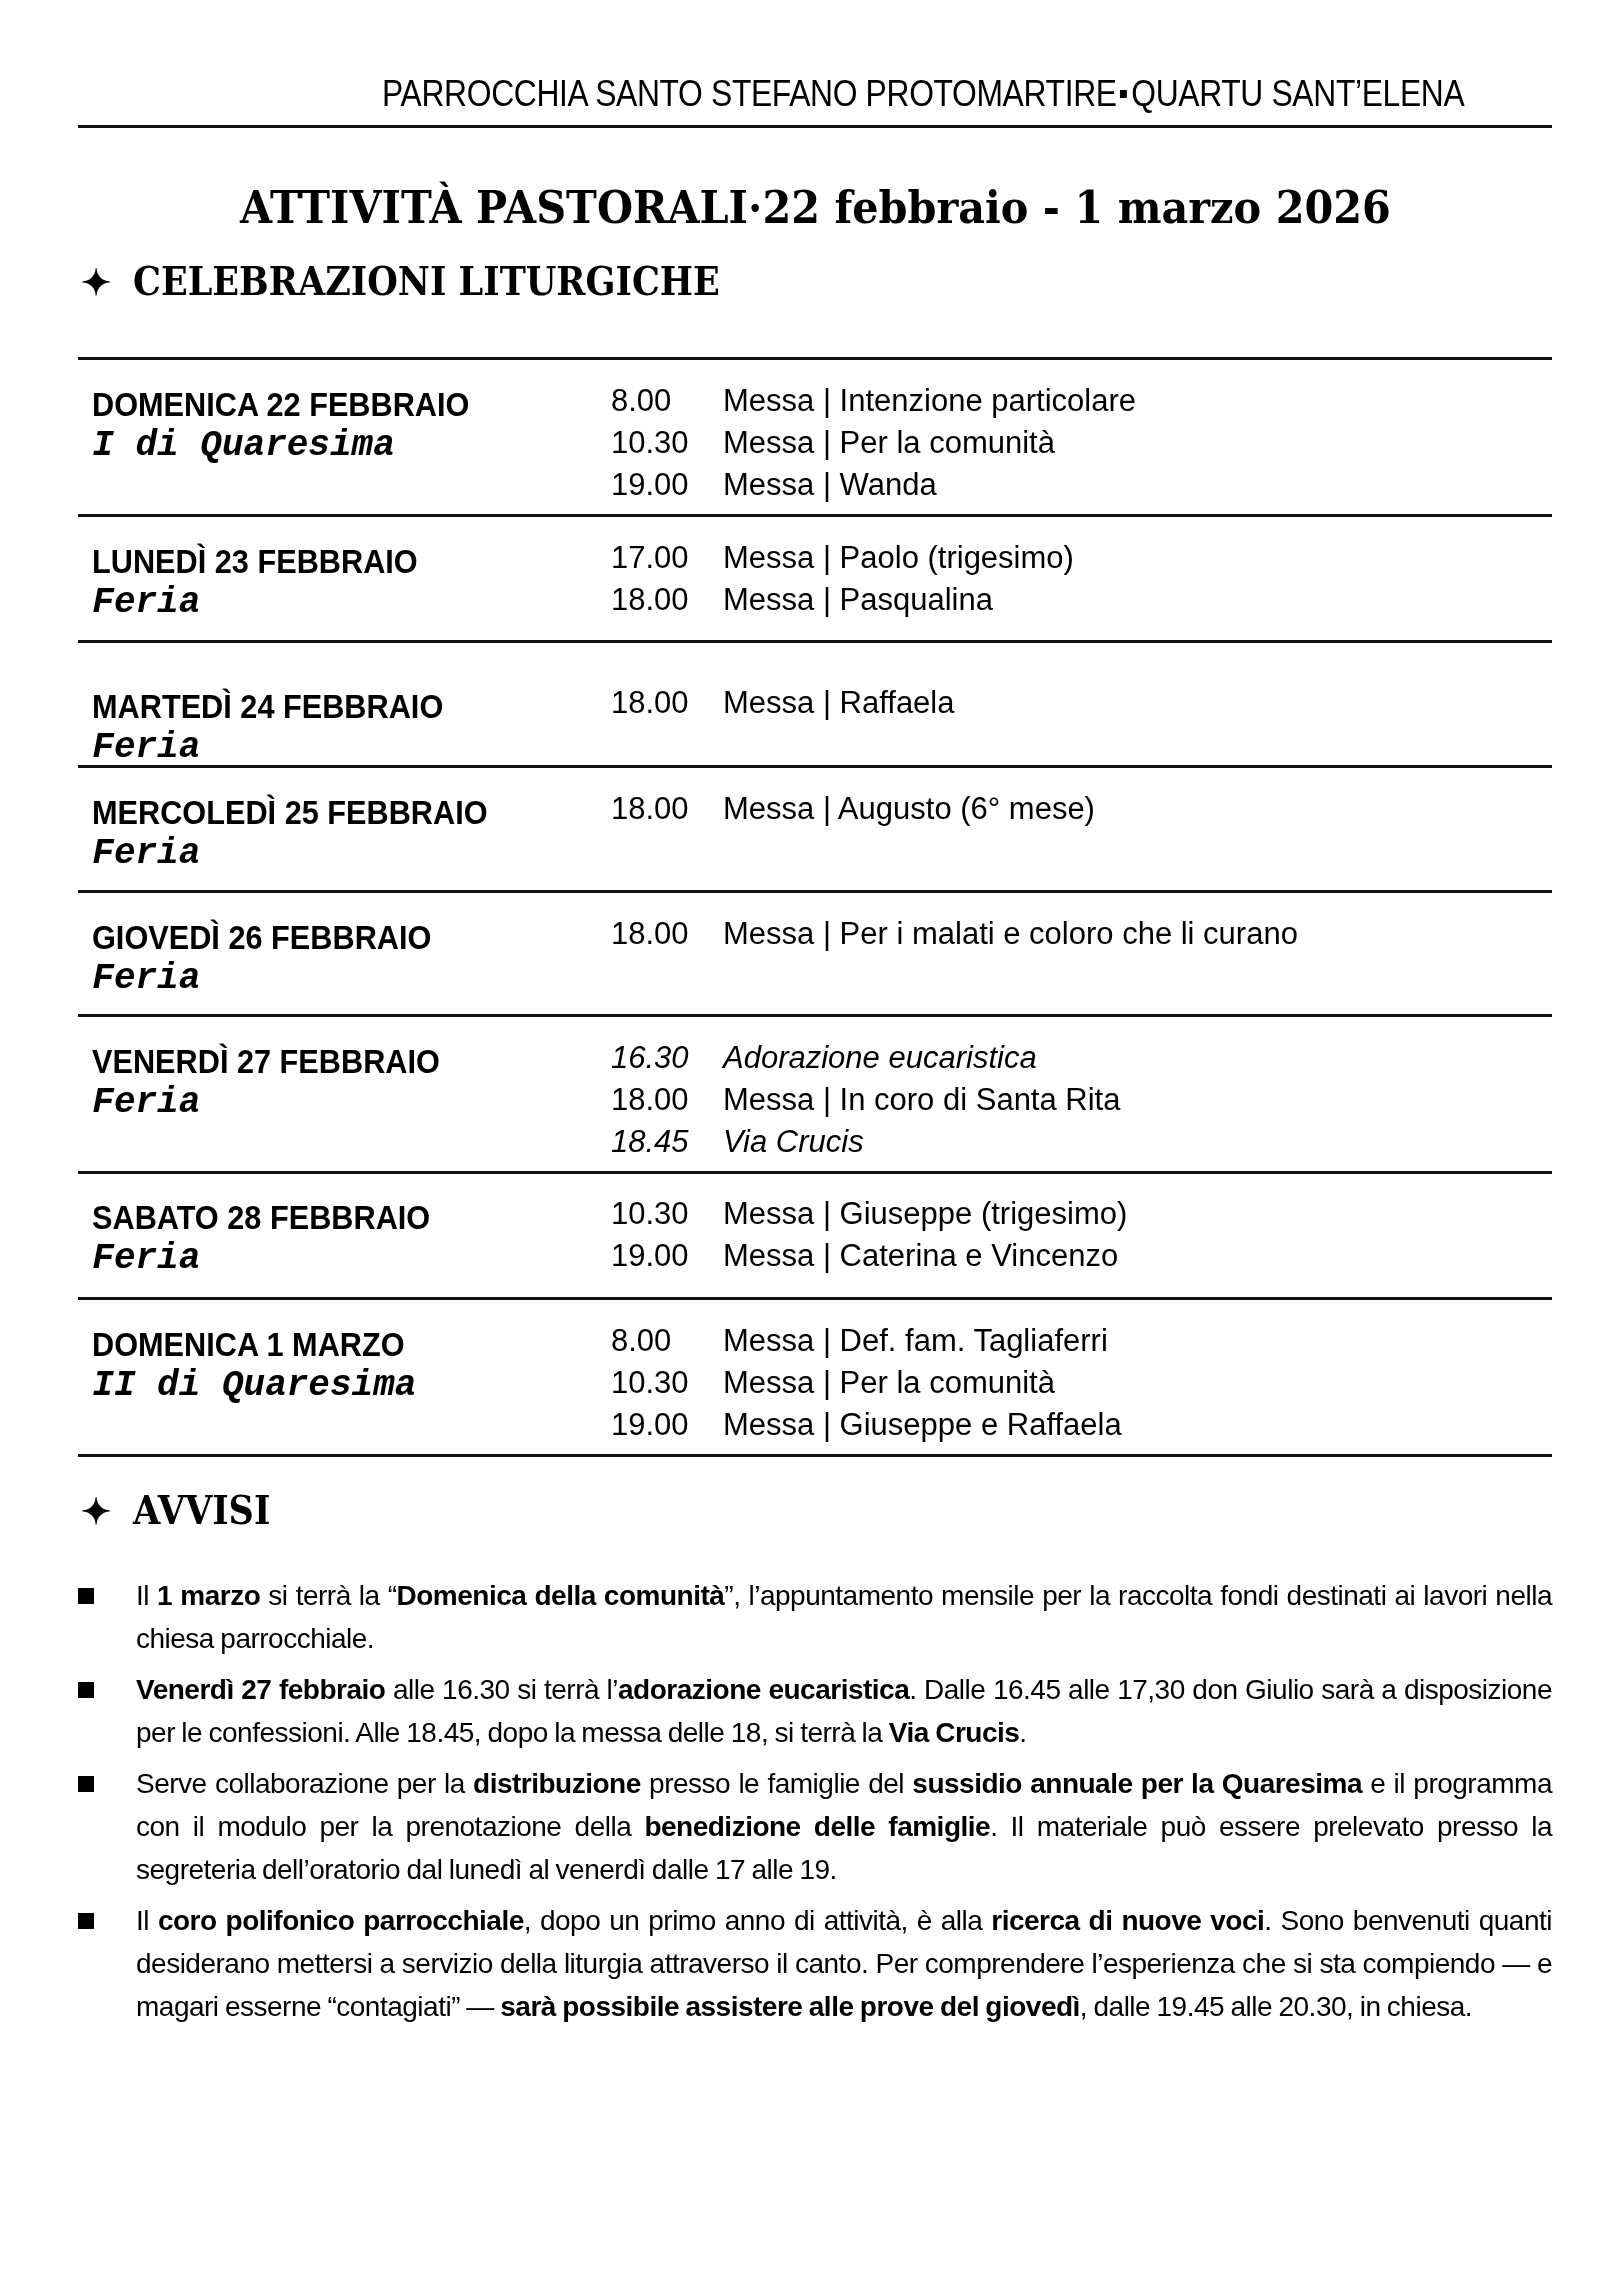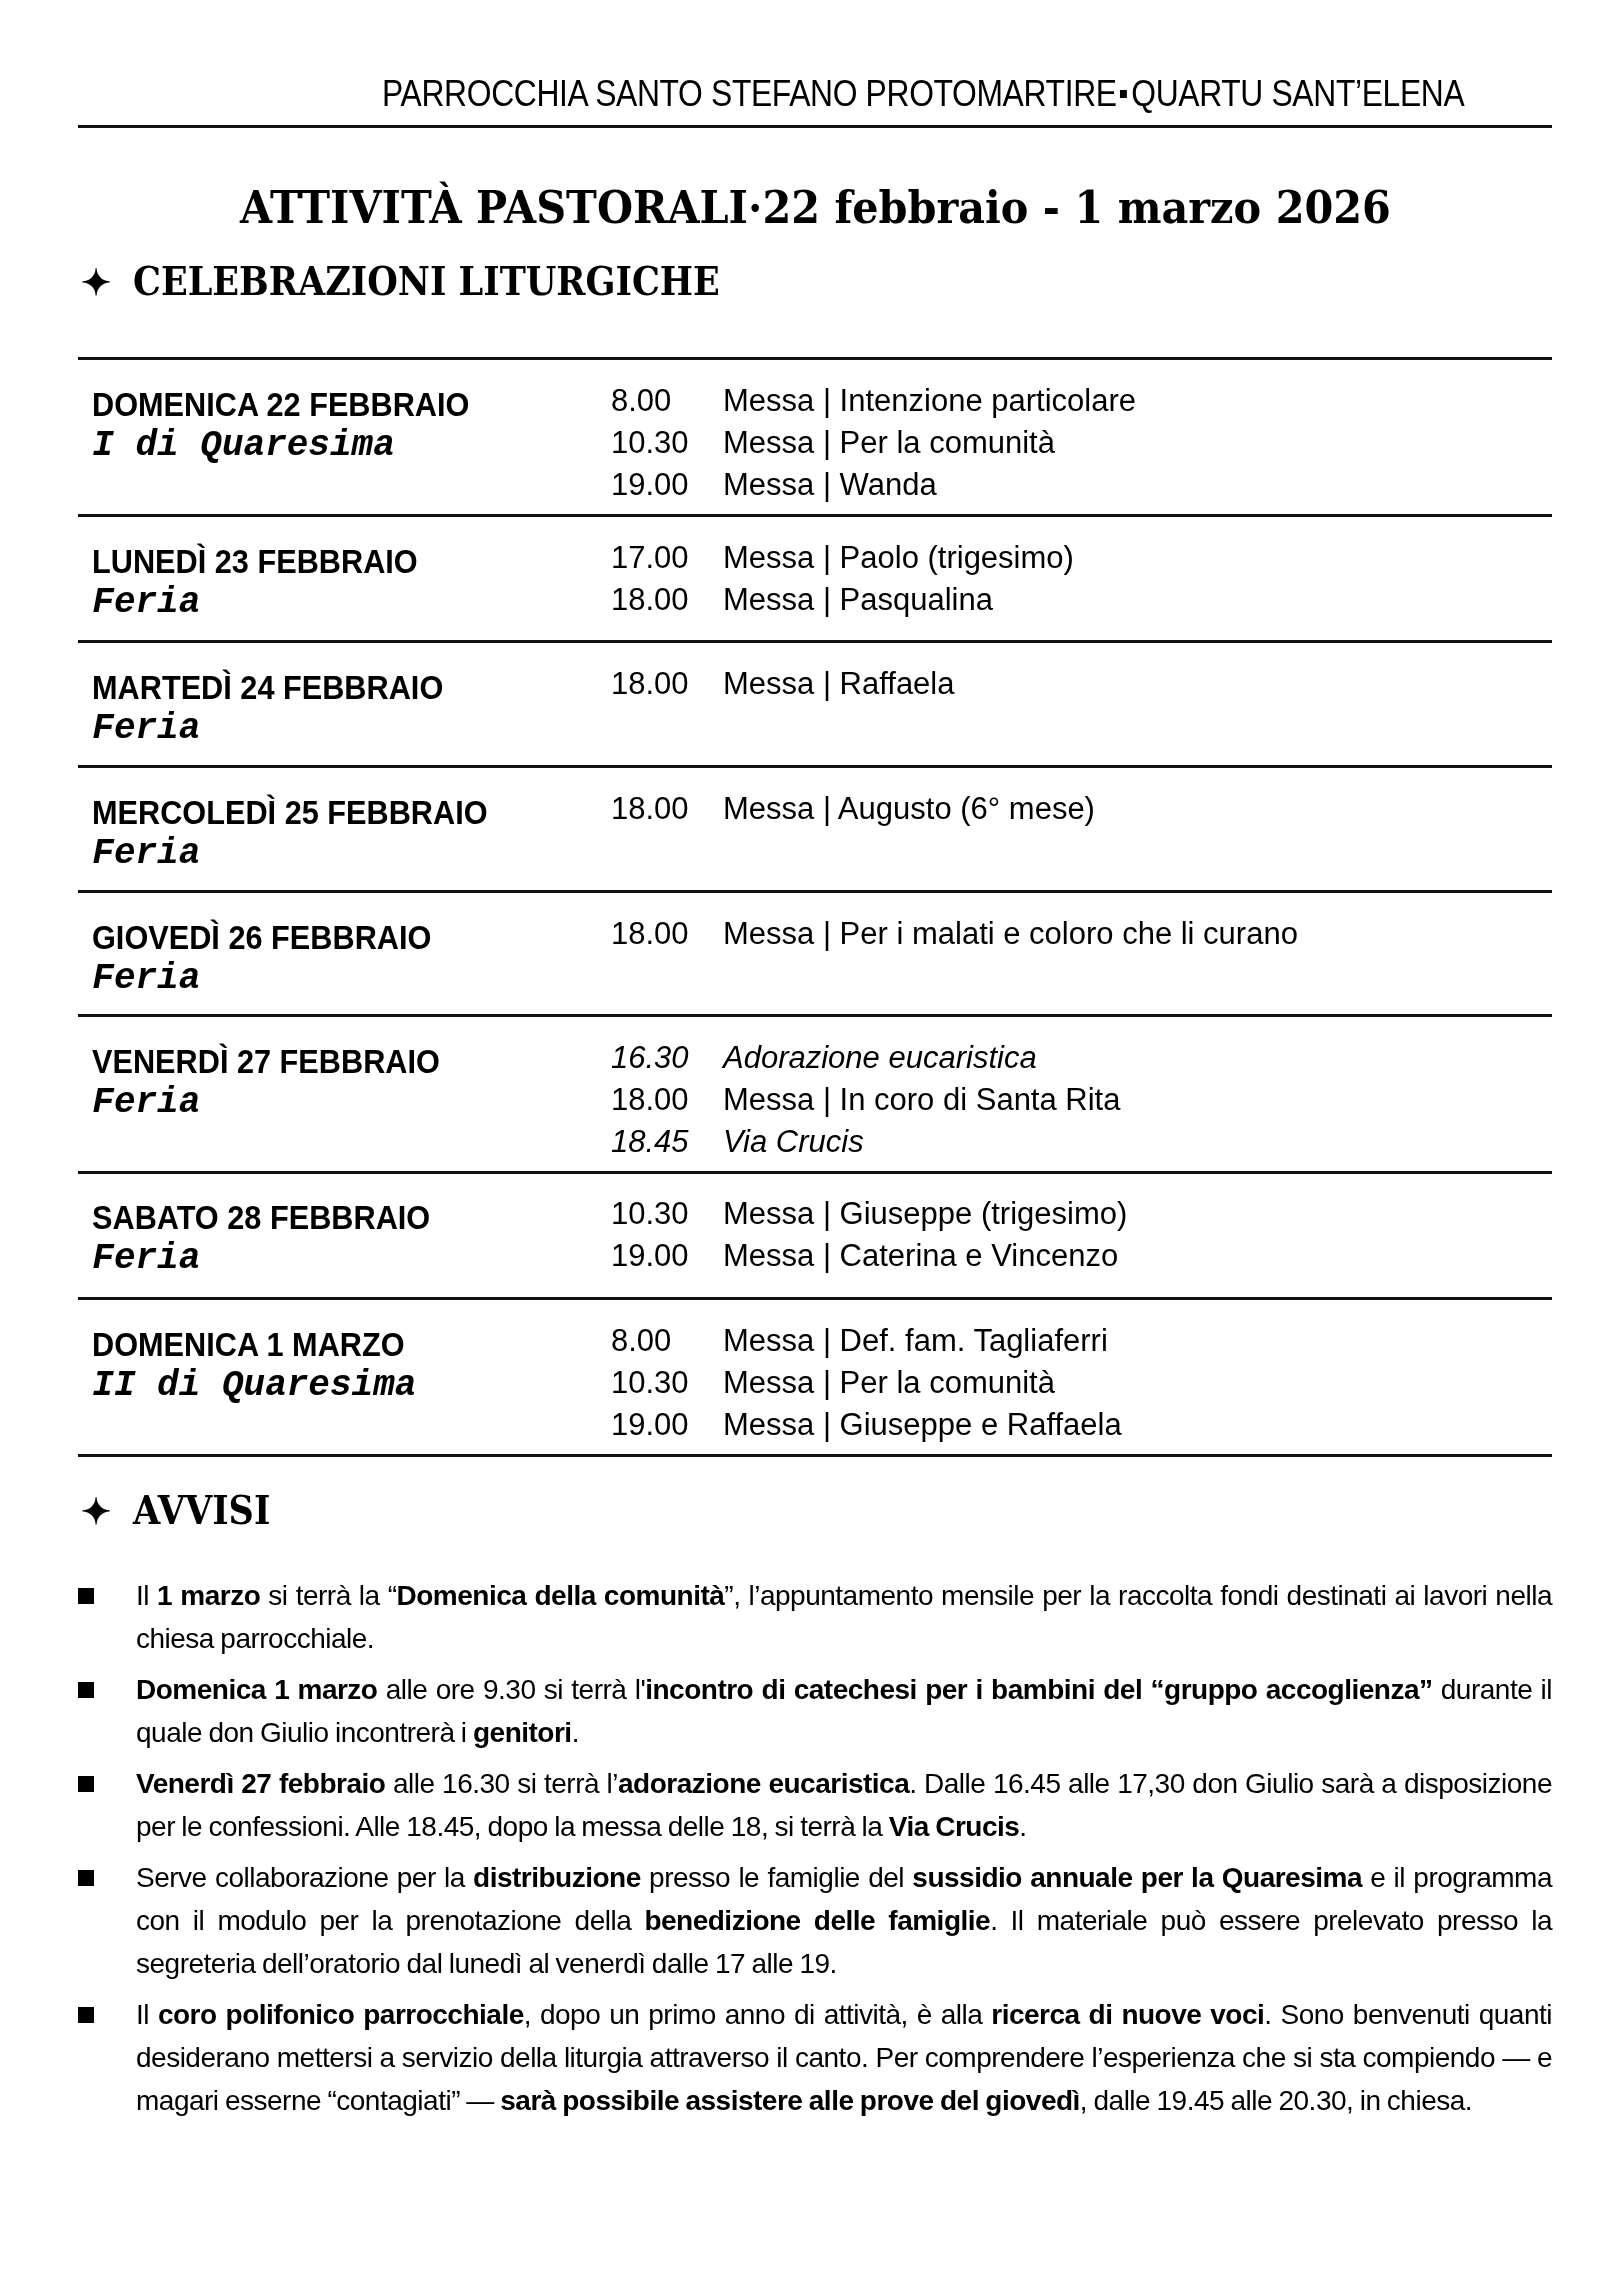--- a/index.html
+++ b/index.html
@@ -109,21 +109,21 @@
         <div class="event">
           <span class="time">17.00</span>
           <span class="desc">Messa | Paolo (trigesimo)</span>
         </div>
         <div class="event">
           <span class="time">18.00</span>
           <span class="desc">Messa | Pasqualina</span>
         </div>
       </div>
     </div>
-    <div class="day-row" style="top: 641px; height: 124px; text-align: right;">
+    <div class="day-row" style="top: 660px; height: 124px; text-align: right;">
       <div class="day-name">MARTEDÌ 24 FEBBRAIO</div>
       <div class="day-sub">Feria</div>
       <div class="events">
         <div class="event">
           <span class="time">18.00</span>
           <span class="desc">Messa | Raffaela</span>
         </div>
       </div>
     </div>
     <div class="day-row" style="top: 766px; height: 125px;">
@@ -197,18 +197,17 @@
       </div>
     </div>
   </div>
 
 <div class="section-heading" style="top:1482px">
   <span class="star">✦</span><span class="label">AVVISI</span>
 </div>
 
 <div class="avvisi-list" id="avvisi">
     <div class="avviso"><span class="bullet"></span><span>Il </span><b>1 marzo</b><span> si terrà la “</span><b>Domenica della comunità</b><span>”, l’appuntamento mensile per la raccolta fondi destinati ai lavori nella chiesa parrocchiale.</span></div>
-    <div class="avviso"><span class="bullet"></span><b>Domenica 1 marzo</b><span> alle ore 9.30 si terrà l'</span><b>incontro di catechesi per i bambini del “gruppo accoglienza”</b><span> durante il quale don Giulio incontrerà i </span><b>genitori</b><span>.</span></div>
     <div class="avviso"><span class="bullet"></span><b>Venerdì 27 febbraio</b><span> alle 16.30 si terrà l’</span><b>adorazione eucaristica</b><span>. Dalle 16.45 alle 17,30 don Giulio sarà a disposizione per le confessioni. Alle 18.45, dopo la messa delle 18, si terrà la </span><b>Via Crucis</b><span>.</span></div>
     <div class="avviso"><span class="bullet"></span><span>Serve collaborazione per la </span><b>distribuzione</b><span> presso le famiglie del </span><b>sussidio annuale per la Quaresima</b><span> e il programma con il modulo per la prenotazione della </span><b>benedizione delle famiglie</b><span>. Il materiale può essere prelevato presso la segreteria dell’oratorio dal lunedì al venerdì dalle 17 alle 19.</span></div>
     <div class="avviso"><span class="bullet"></span><span>Il </span><b>coro polifonico parrocchiale</b><span>, dopo un primo anno di attività, è alla </span><b>ricerca di nuove voci</b><span>. Sono benvenuti quanti desiderano mettersi a servizio della liturgia attraverso il canto. Per comprendere l’esperienza che si sta compiendo — e magari esserne “contagiati” — </span><b>sarà possibile assistere alle prove del giovedì</b><span>, dalle 19.45 alle 20.30, in chiesa.</span></div>
   </div>
 
 
 </body></html>

